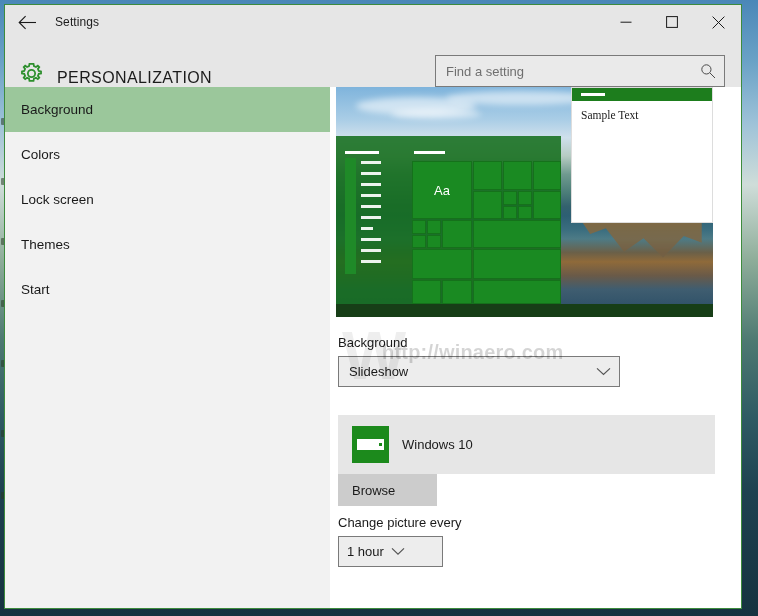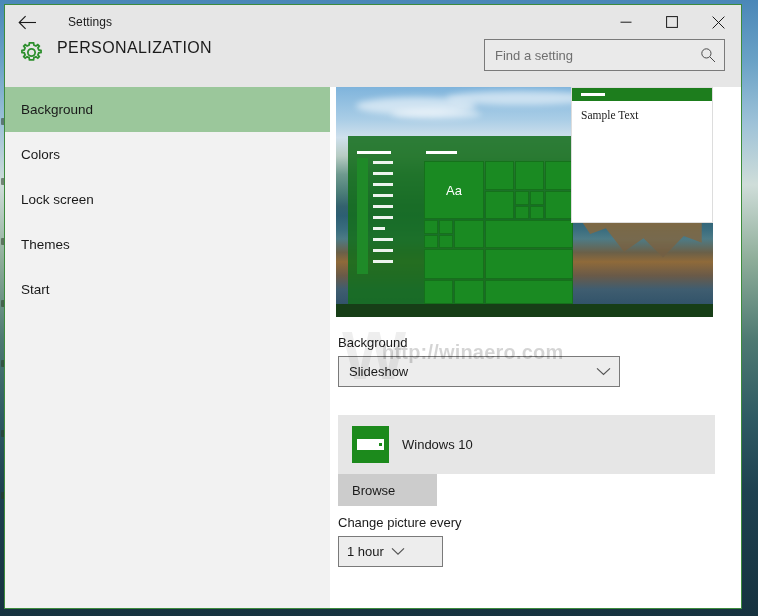--- a/index.html
+++ b/index.html
@@ -54,56 +54,56 @@
     position: relative;
   }
   #back-button {
     width: 44px; height: 32px;
     display: flex; align-items: center; justify-content: center;
     cursor: pointer;
   }
   #back-button svg { display: block; }
   #window-title {
     font-size: 12px; color: #1a1a1a;
-    margin-left: 19px;
+    margin-left: 6px;
     letter-spacing: .1px;
     text-align: center;
   }
   #window-controls {
     margin-left: auto;
     display: flex; height: 34px;
   }
   .win-ctrl {
     width: 46px; height: 34px;
     display: flex; align-items: center; justify-content: center;
     cursor: pointer;
   }
 
   
   #header-bar {
     height: 48px;
     background: #e6e6e6;
     display: flex;
-    align-items: flex-start;
+    align-items: flex-end;
     flex: 0 0 auto;
     padding: 0 16px 0 0;
     position: relative;
   }
   #gear-icon-wrap {
     width: 52px; display: flex; align-items: center; justify-content: center;
   }
   #page-title {
     font-size: 16px;
     color: #1b1b1b;
     letter-spacing: .4px;
     font-weight: 400;
   }
   #search-box {
     margin-left: auto;
-    width: 241px; height: 32px;
+    width: 290px; height: 32px;
     background: #eaeaea;
     border: 1px solid #7a7a7a;
     display: flex; align-items: center;
     padding: 0 8px 0 10px;
     cursor: text;
   }
   #search-input {
     border: 0; outline: 0; background: transparent;
     font-family: "Liberation Sans", sans-serif;
     font-size: 13px; color: #1a1a1a;
@@ -189,21 +189,21 @@
     opacity: .75;
     filter: blur(1px);
   }
   #taskbar-strip {
     position: absolute; left: 0; bottom: 0; width: 100%; height: 13px;
     background: #173e17;
   }
 
   
   #start-menu {
-    position: absolute; left: 12px; top: 49px;
+    position: absolute; left: 0; top: 49px;
     width: 225px; height: 168px;
     background: rgba(22,110,30,.88);
   }
   #start-left-rail {
     position: absolute; left: 9px; top: 22px;
     width: 11px; height: 116px;
     background: #1f8a28;
   }
   .rail-line {
     position: absolute; left: 25px; height: 3px; background: #ffffff;

